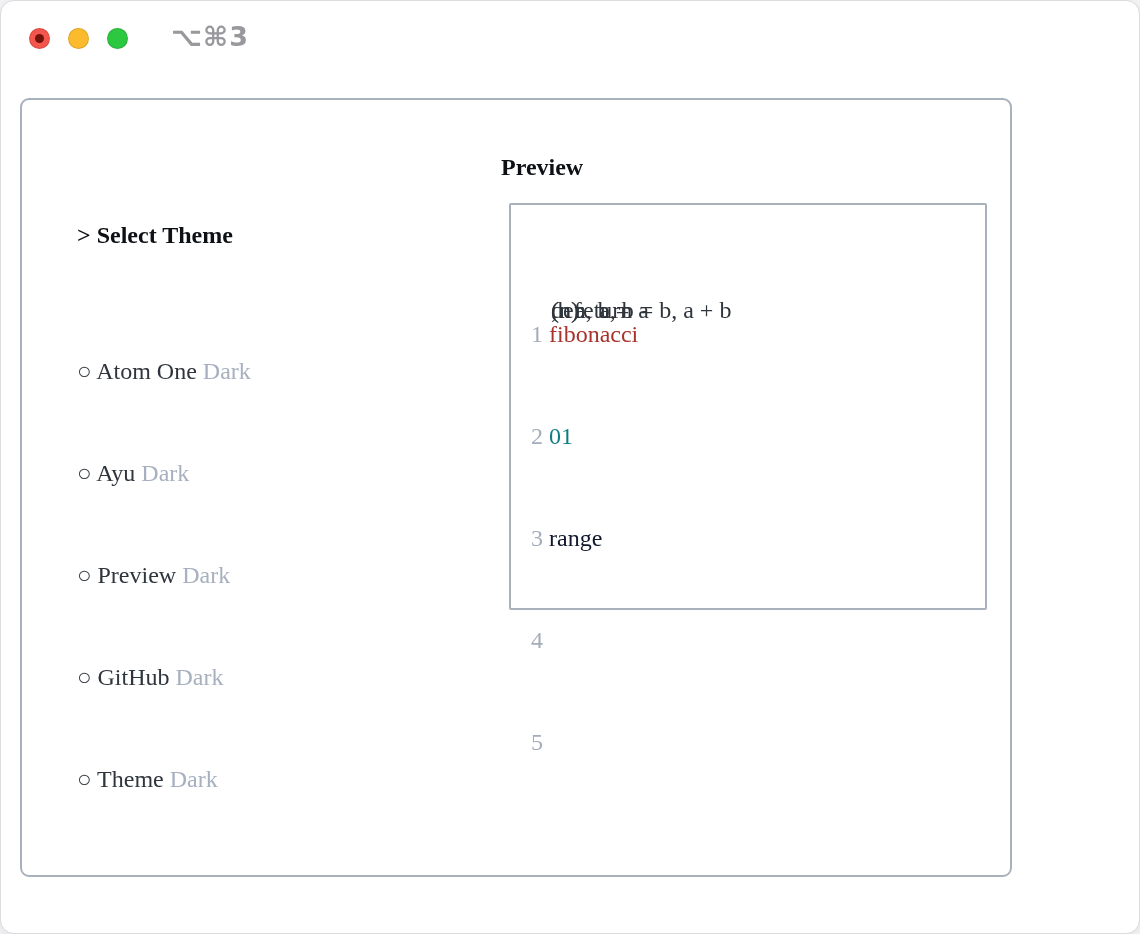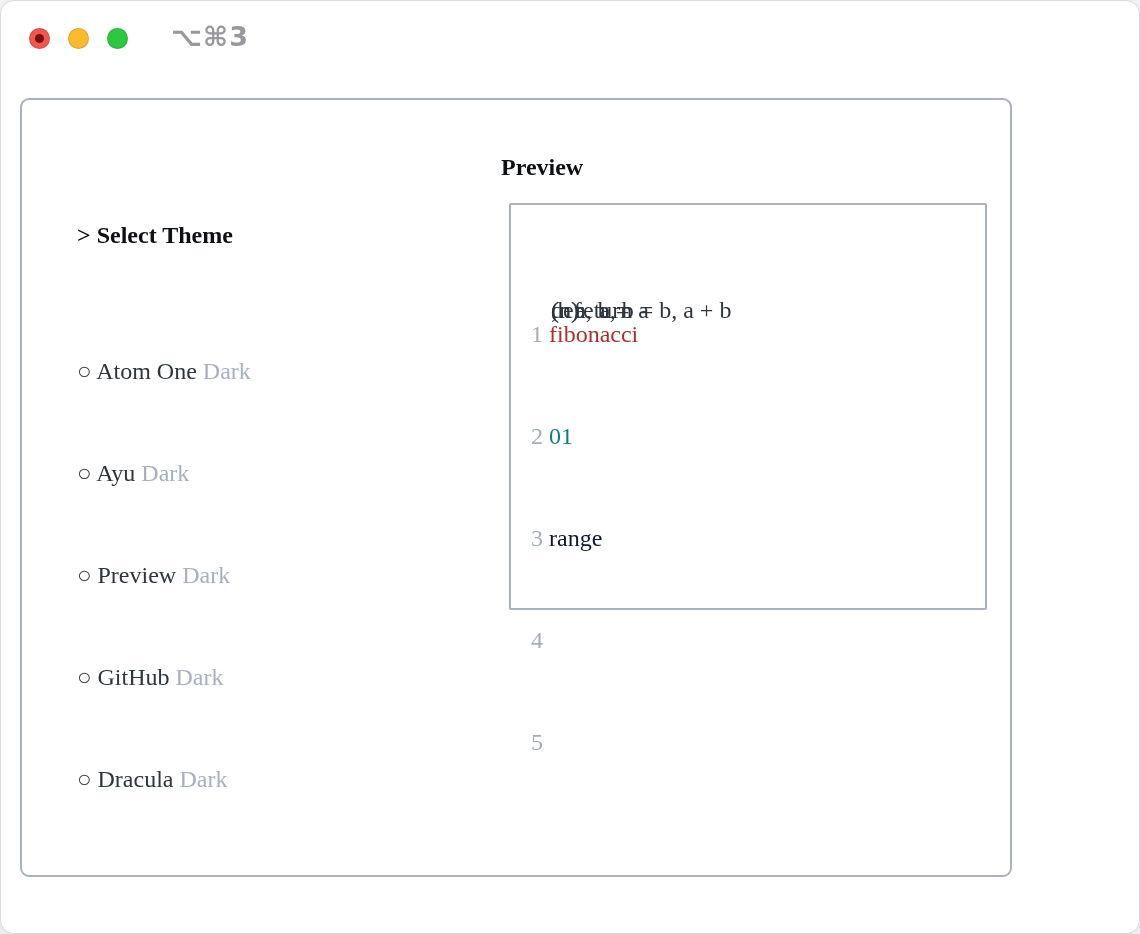--- a/index.html
+++ b/index.html
@@ -122,21 +122,21 @@
 
   <div class="main-box">
 
     <div class="left-panel mono">
       <div class="row"><span class="prompt">&gt; </span><span class="h">Select Theme</span></div>
 
       <div class="row"><span class="bullet">○ </span><span class="name">Atom One</span><span class="variant"> Dark</span></div>
       <div class="row"><span class="bullet">○ </span><span class="name">Ayu</span><span class="variant"> Dark</span></div>
       <div class="row"><span class="bullet">○ </span><span class="name">Preview</span><span class="variant"> Dark</span></div>
       <div class="row"><span class="bullet">○ </span><span class="name">GitHub</span><span class="variant"> Dark</span></div>
-      <div class="row"><span class="bullet">○ </span><span class="name">Dracula</span><span class="variant"> Dark</span></div>
+      <div class="row"><span class="bullet">○ </span><span class="name">Theme</span><span class="variant"> Dark</span></div>
       
       
       
       
       
       
 
       
 
       

